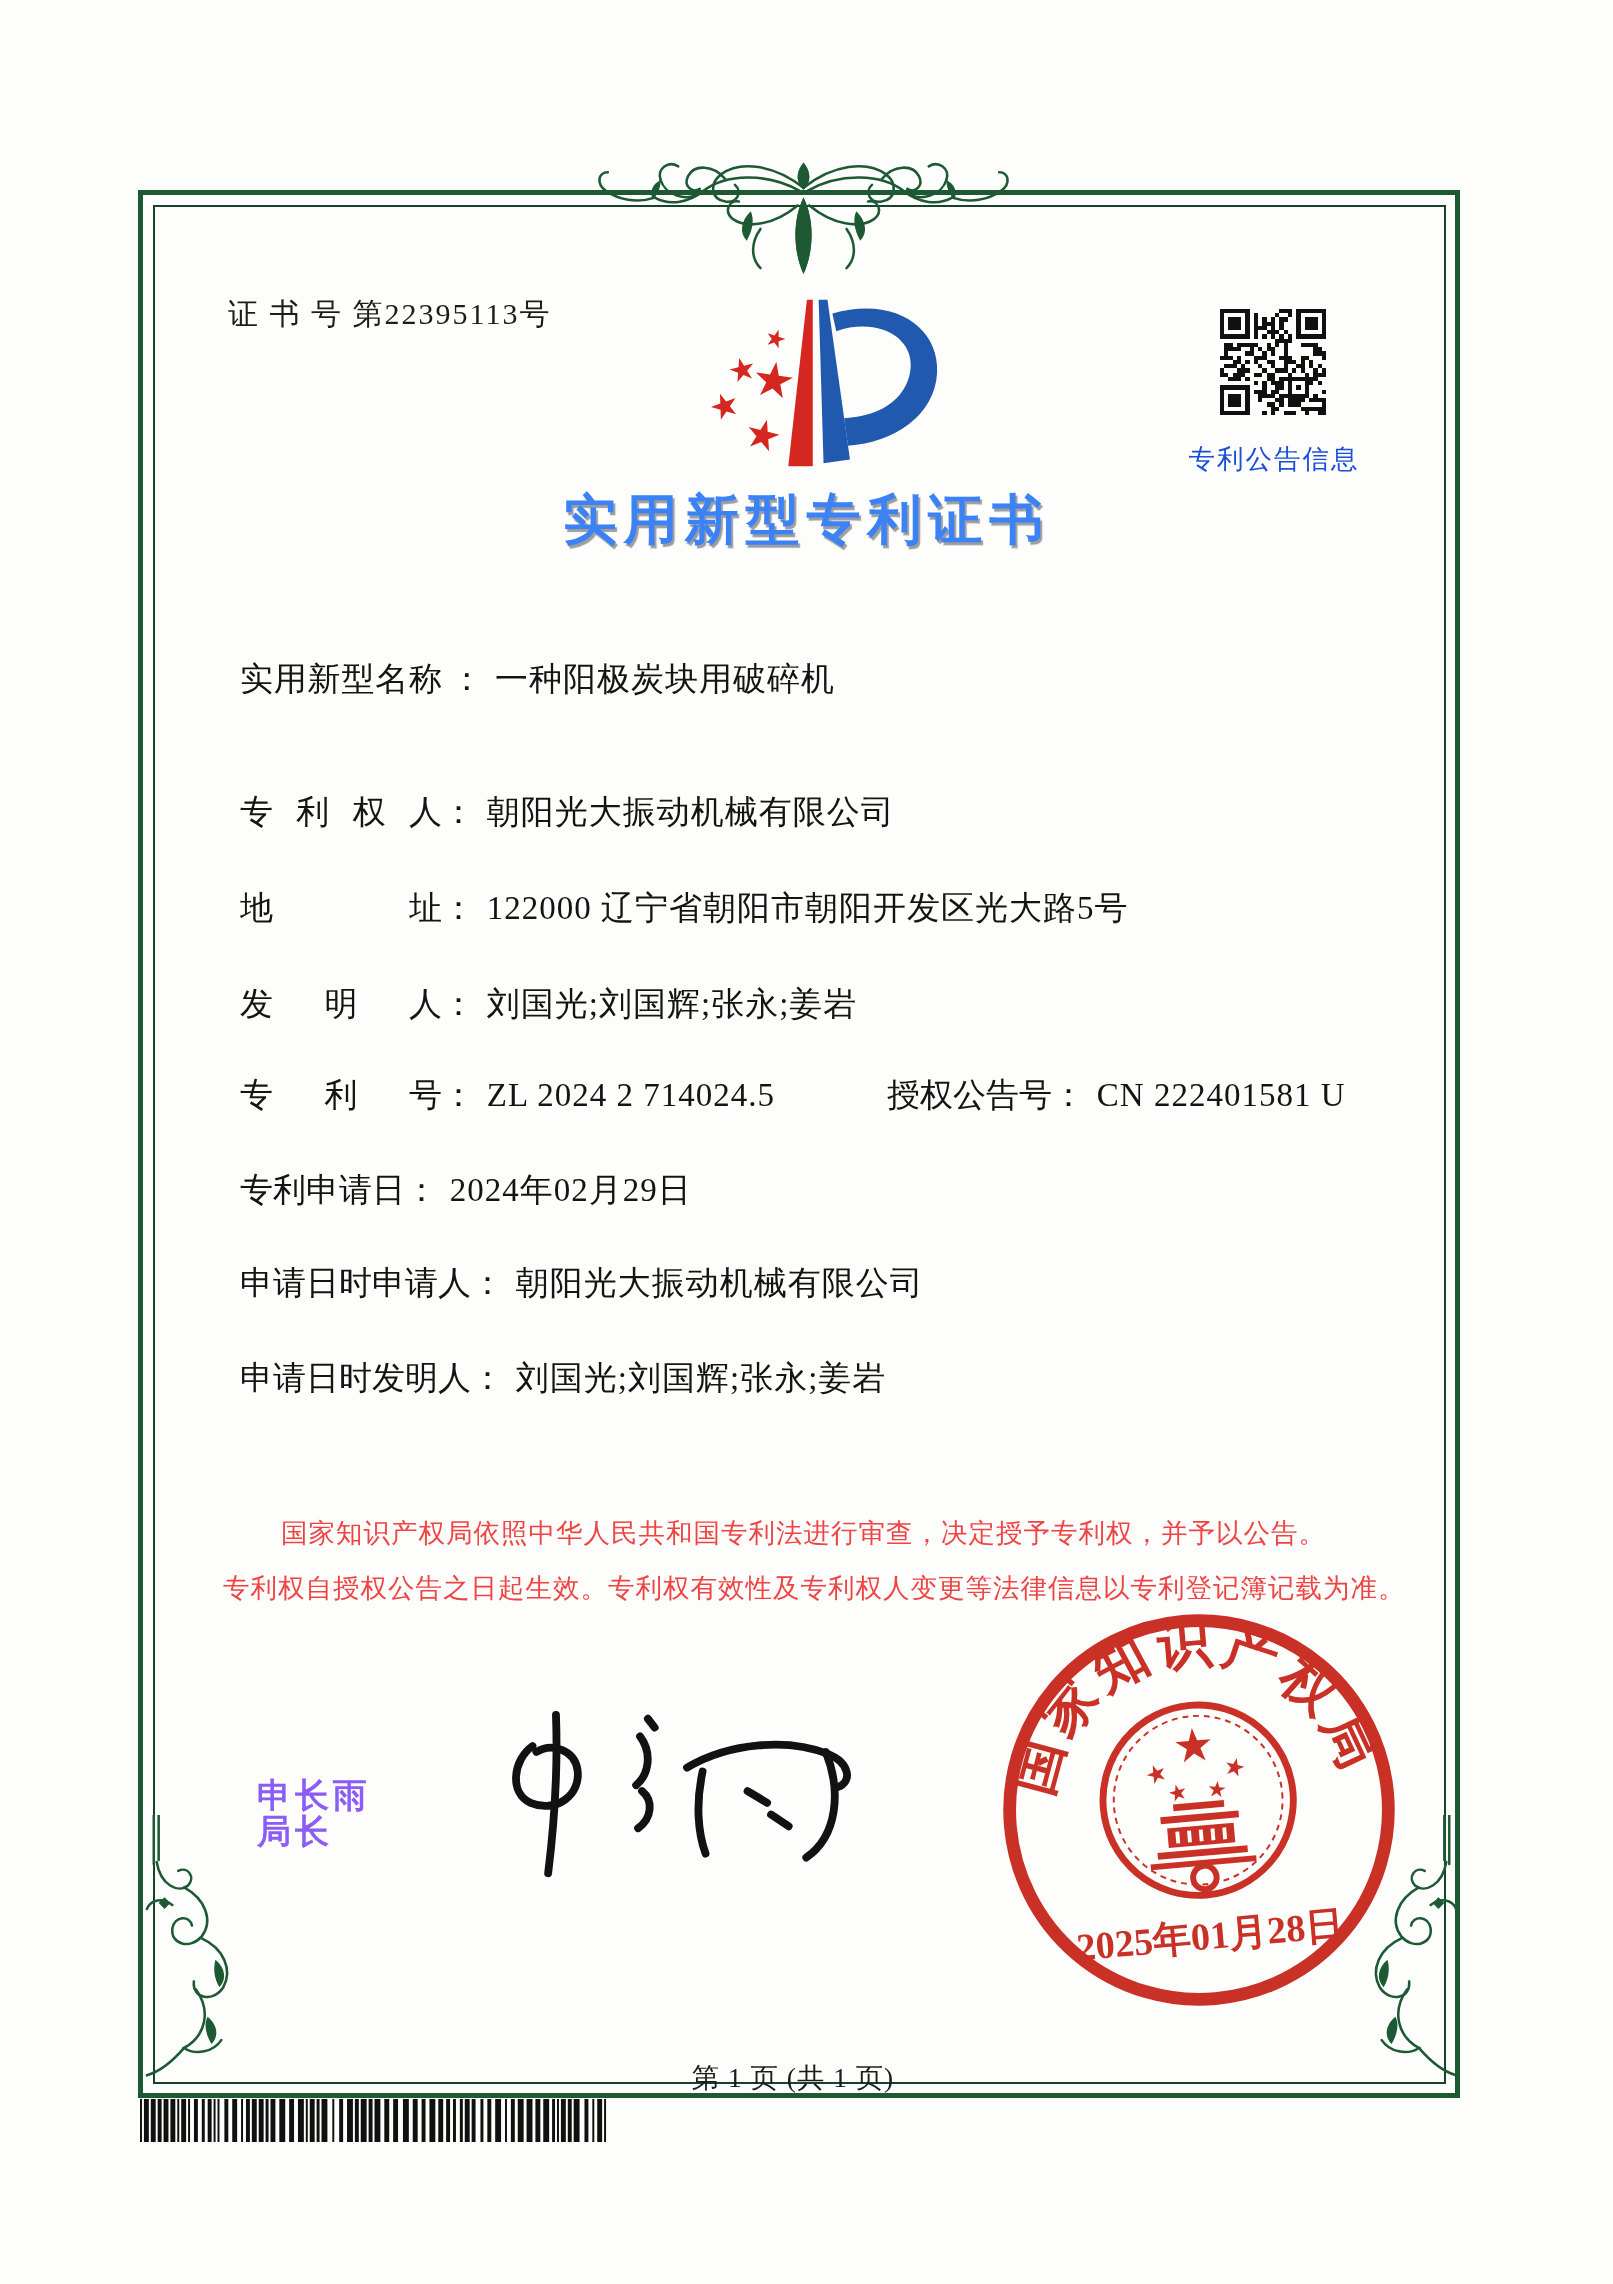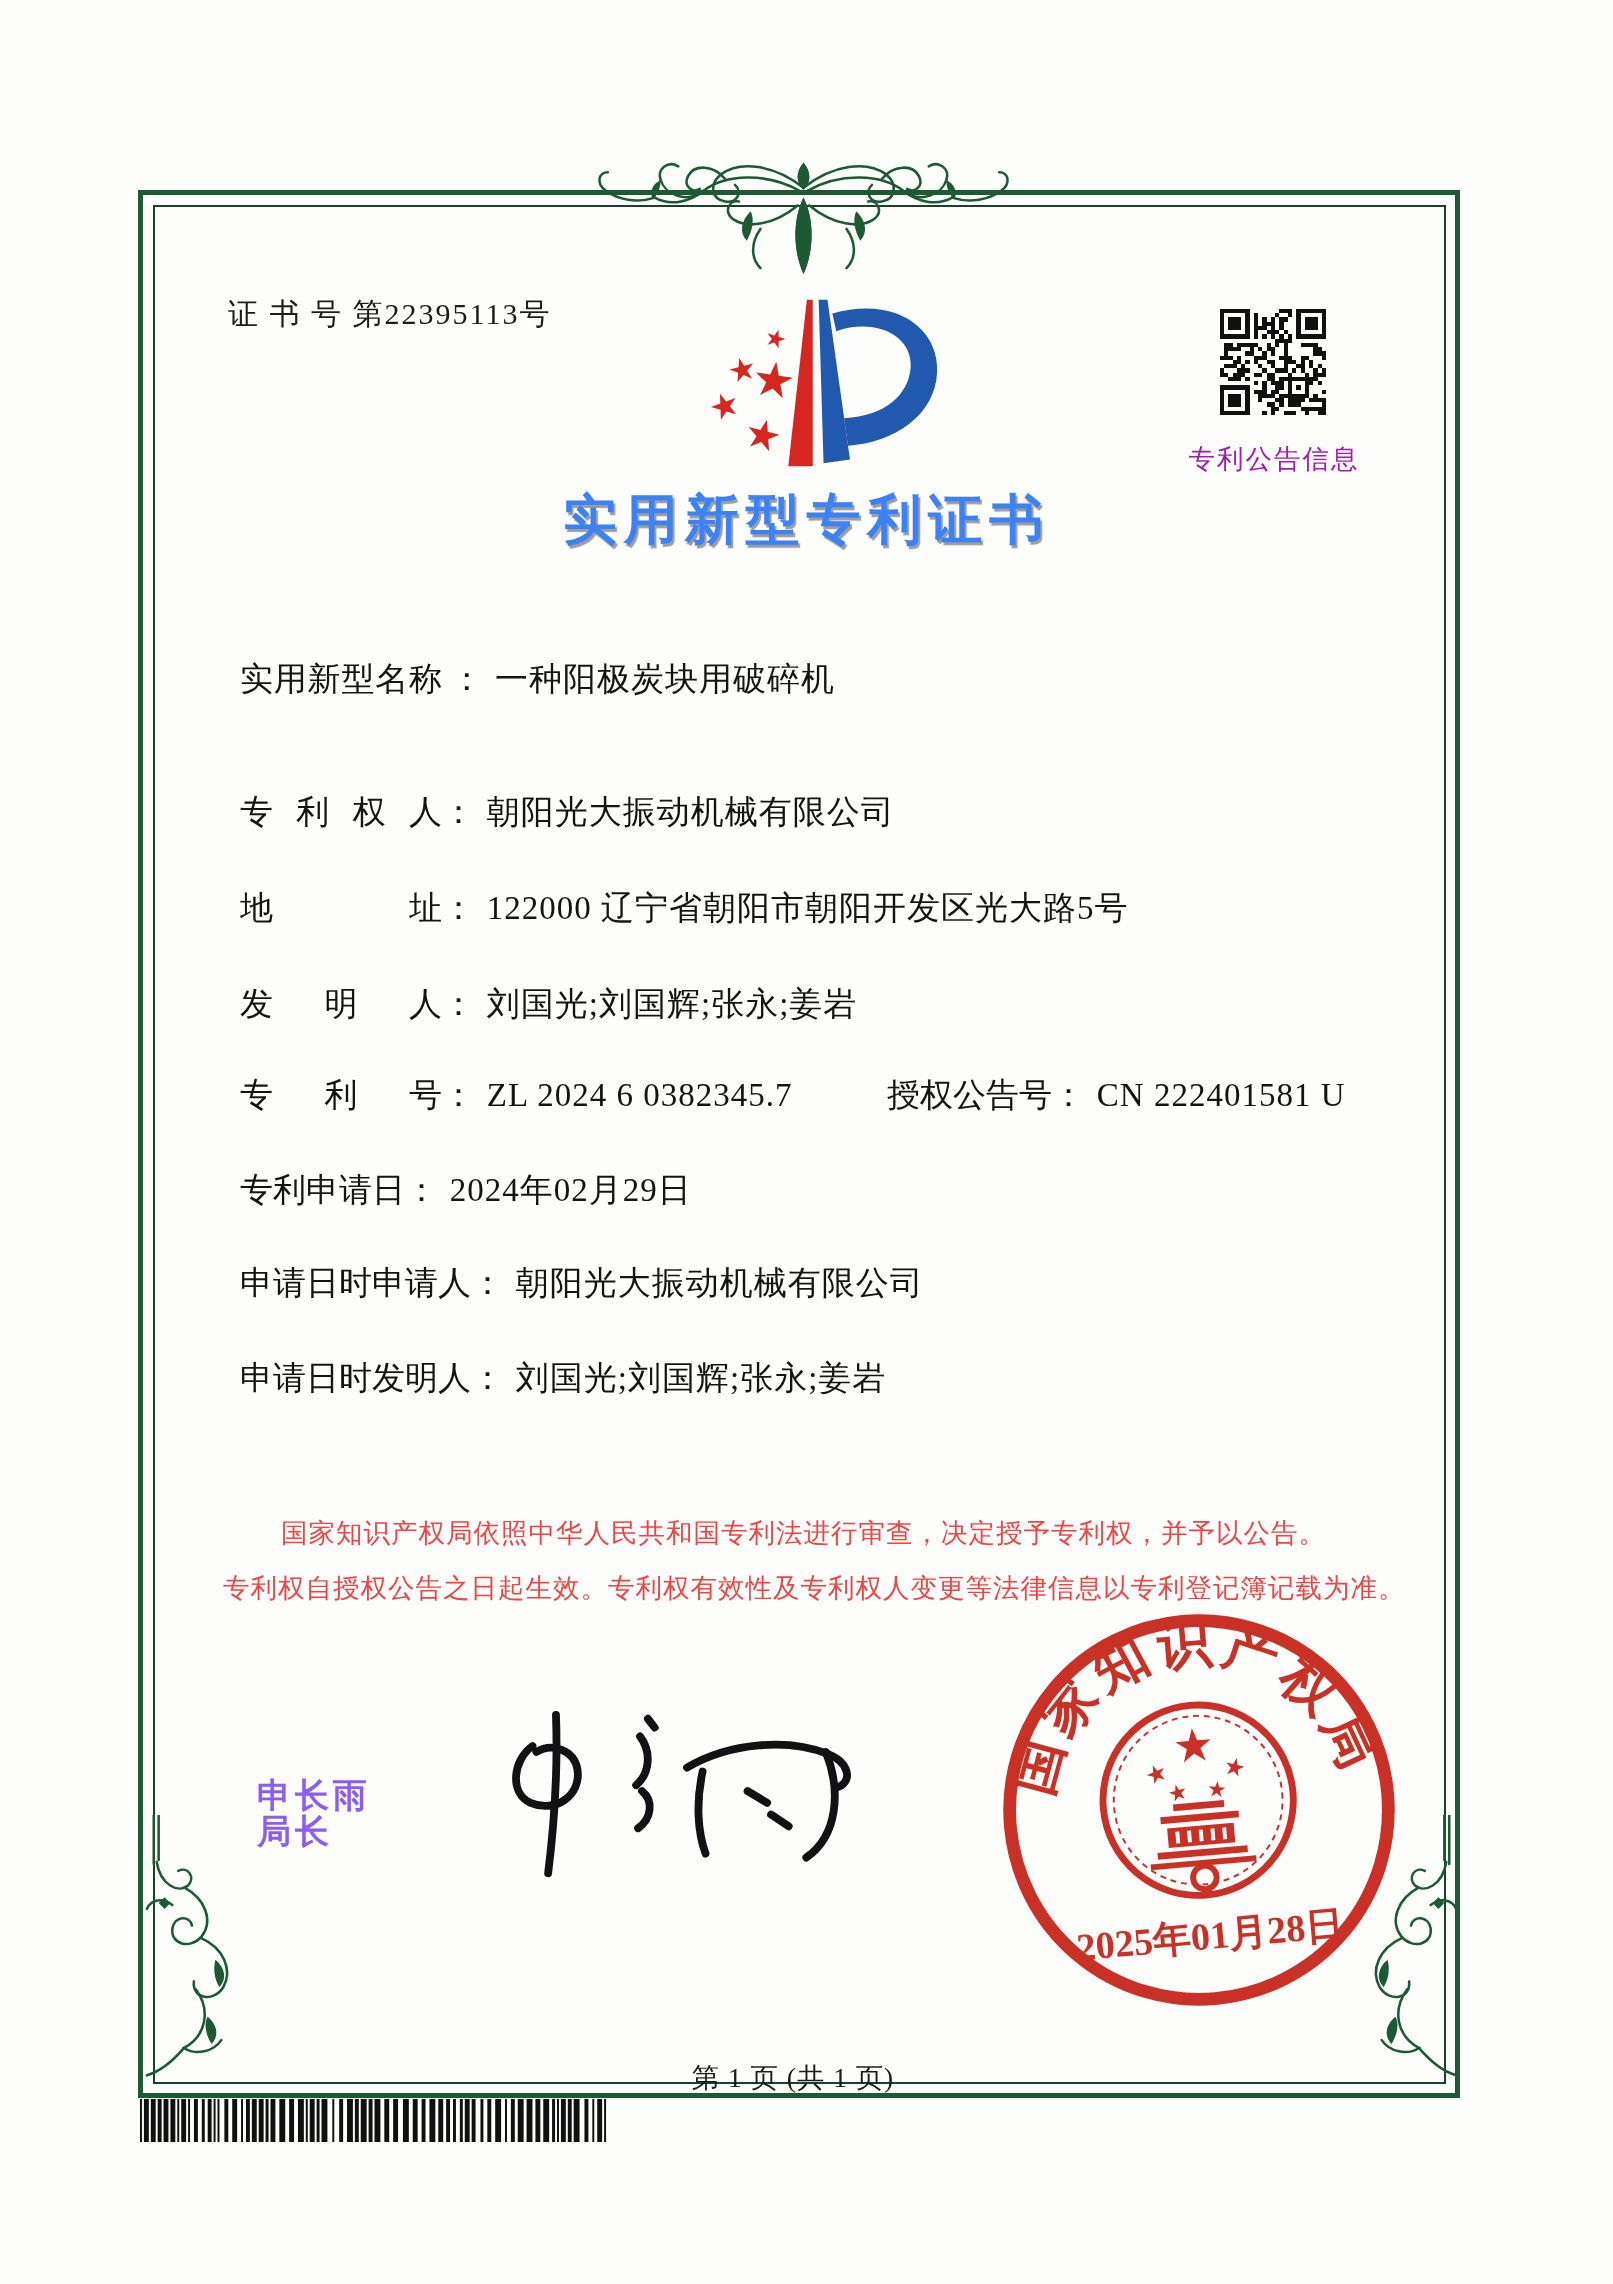--- a/index.html
+++ b/index.html
@@ -9,21 +9,21 @@
   }
   
   .frame-outer{position:absolute;left:138px;top:190px;width:1322px;height:1908px;
     border:5.9px solid #1d5a34;box-sizing:border-box;}
   .frame-inner{position:absolute;left:153px;top:205px;width:1293px;height:1879px;
     border:2px solid #17422b;box-sizing:border-box;}
   
   .cert-no{position:absolute;left:228px;top:294px;font-size:30px;letter-spacing:2px;color:#1c1c1c;white-space:nowrap;}
   .qr-wrap{position:absolute;left:1220px;top:309px;width:106px;height:106px;}
   .qr-label{position:absolute;left:1171px;top:441px;width:206px;text-align:center;
-    font-size:26.5px;letter-spacing:2px;color:#a21caf;}
+    font-size:26.5px;letter-spacing:2px;color:#1d4ed8;}
   .title{position:absolute;left:0;top:484px;width:1613px;text-align:center;
     font-size:54px;font-weight:bold;letter-spacing:6.9px;color:#3b82f6;
     text-shadow:2px 2.9px 1px rgba(40,40,48,.45);white-space:nowrap;}
   
   .frow{position:absolute;left:0;width:1573px;height:43px;font-size:33px;line-height:41px;white-space:nowrap;}
   .fl{position:absolute;left:240px;}
   .fr{position:absolute;left:887px;}
   .flabel{letter-spacing:0;}
   .flabel.j{display:inline-block;width:202px;text-align:justify;text-align-last:justify;vertical-align:top;}
   .colon{margin-right:11.8px;}
@@ -442,21 +442,21 @@
 <div class="frow" style="top:792px">
   <span class="fl"><span class="flabel j">专利权人</span><span class="colon">：</span><span class="fval">朝阳光大振动机械有限公司</span></span>
 </div>
 <div class="frow" style="top:888px">
   <span class="fl"><span class="flabel j">地址</span><span class="colon">：</span><span class="fval">122000 辽宁省朝阳市朝阳开发区光大路5号</span></span>
 </div>
 <div class="frow" style="top:984px">
   <span class="fl"><span class="flabel j">发明人</span><span class="colon">：</span><span class="fval">刘国光;刘国辉;张永;姜岩</span></span>
 </div>
 <div class="frow" style="top:1075px">
-  <span class="fl"><span class="flabel j">专利号</span><span class="colon">：</span><span class="fval">ZL 2024 6 0382345.7</span></span>
+  <span class="fl"><span class="flabel j">专利号</span><span class="colon">：</span><span class="fval">ZL 2024 2 714024.5</span></span>
   <span class="fr"><span class="flabel">授权公告号</span><span class="colon">：</span><span class="fval">CN 222401581 U</span></span>
 </div>
 <div class="frow" style="top:1170px">
   <span class="fl"><span class="flabel">专利申请日</span><span class="colon">：</span><span class="fval">2024年02月29日</span></span>
 </div>
 <div class="frow" style="top:1263px">
   <span class="fl"><span class="flabel">申请日时申请人</span><span class="colon">：</span><span class="fval">朝阳光大振动机械有限公司</span></span>
 </div>
 <div class="frow" style="top:1358px">
   <span class="fl"><span class="flabel">申请日时发明人</span><span class="colon">：</span><span class="fval">刘国光;刘国辉;张永;姜岩</span></span>

